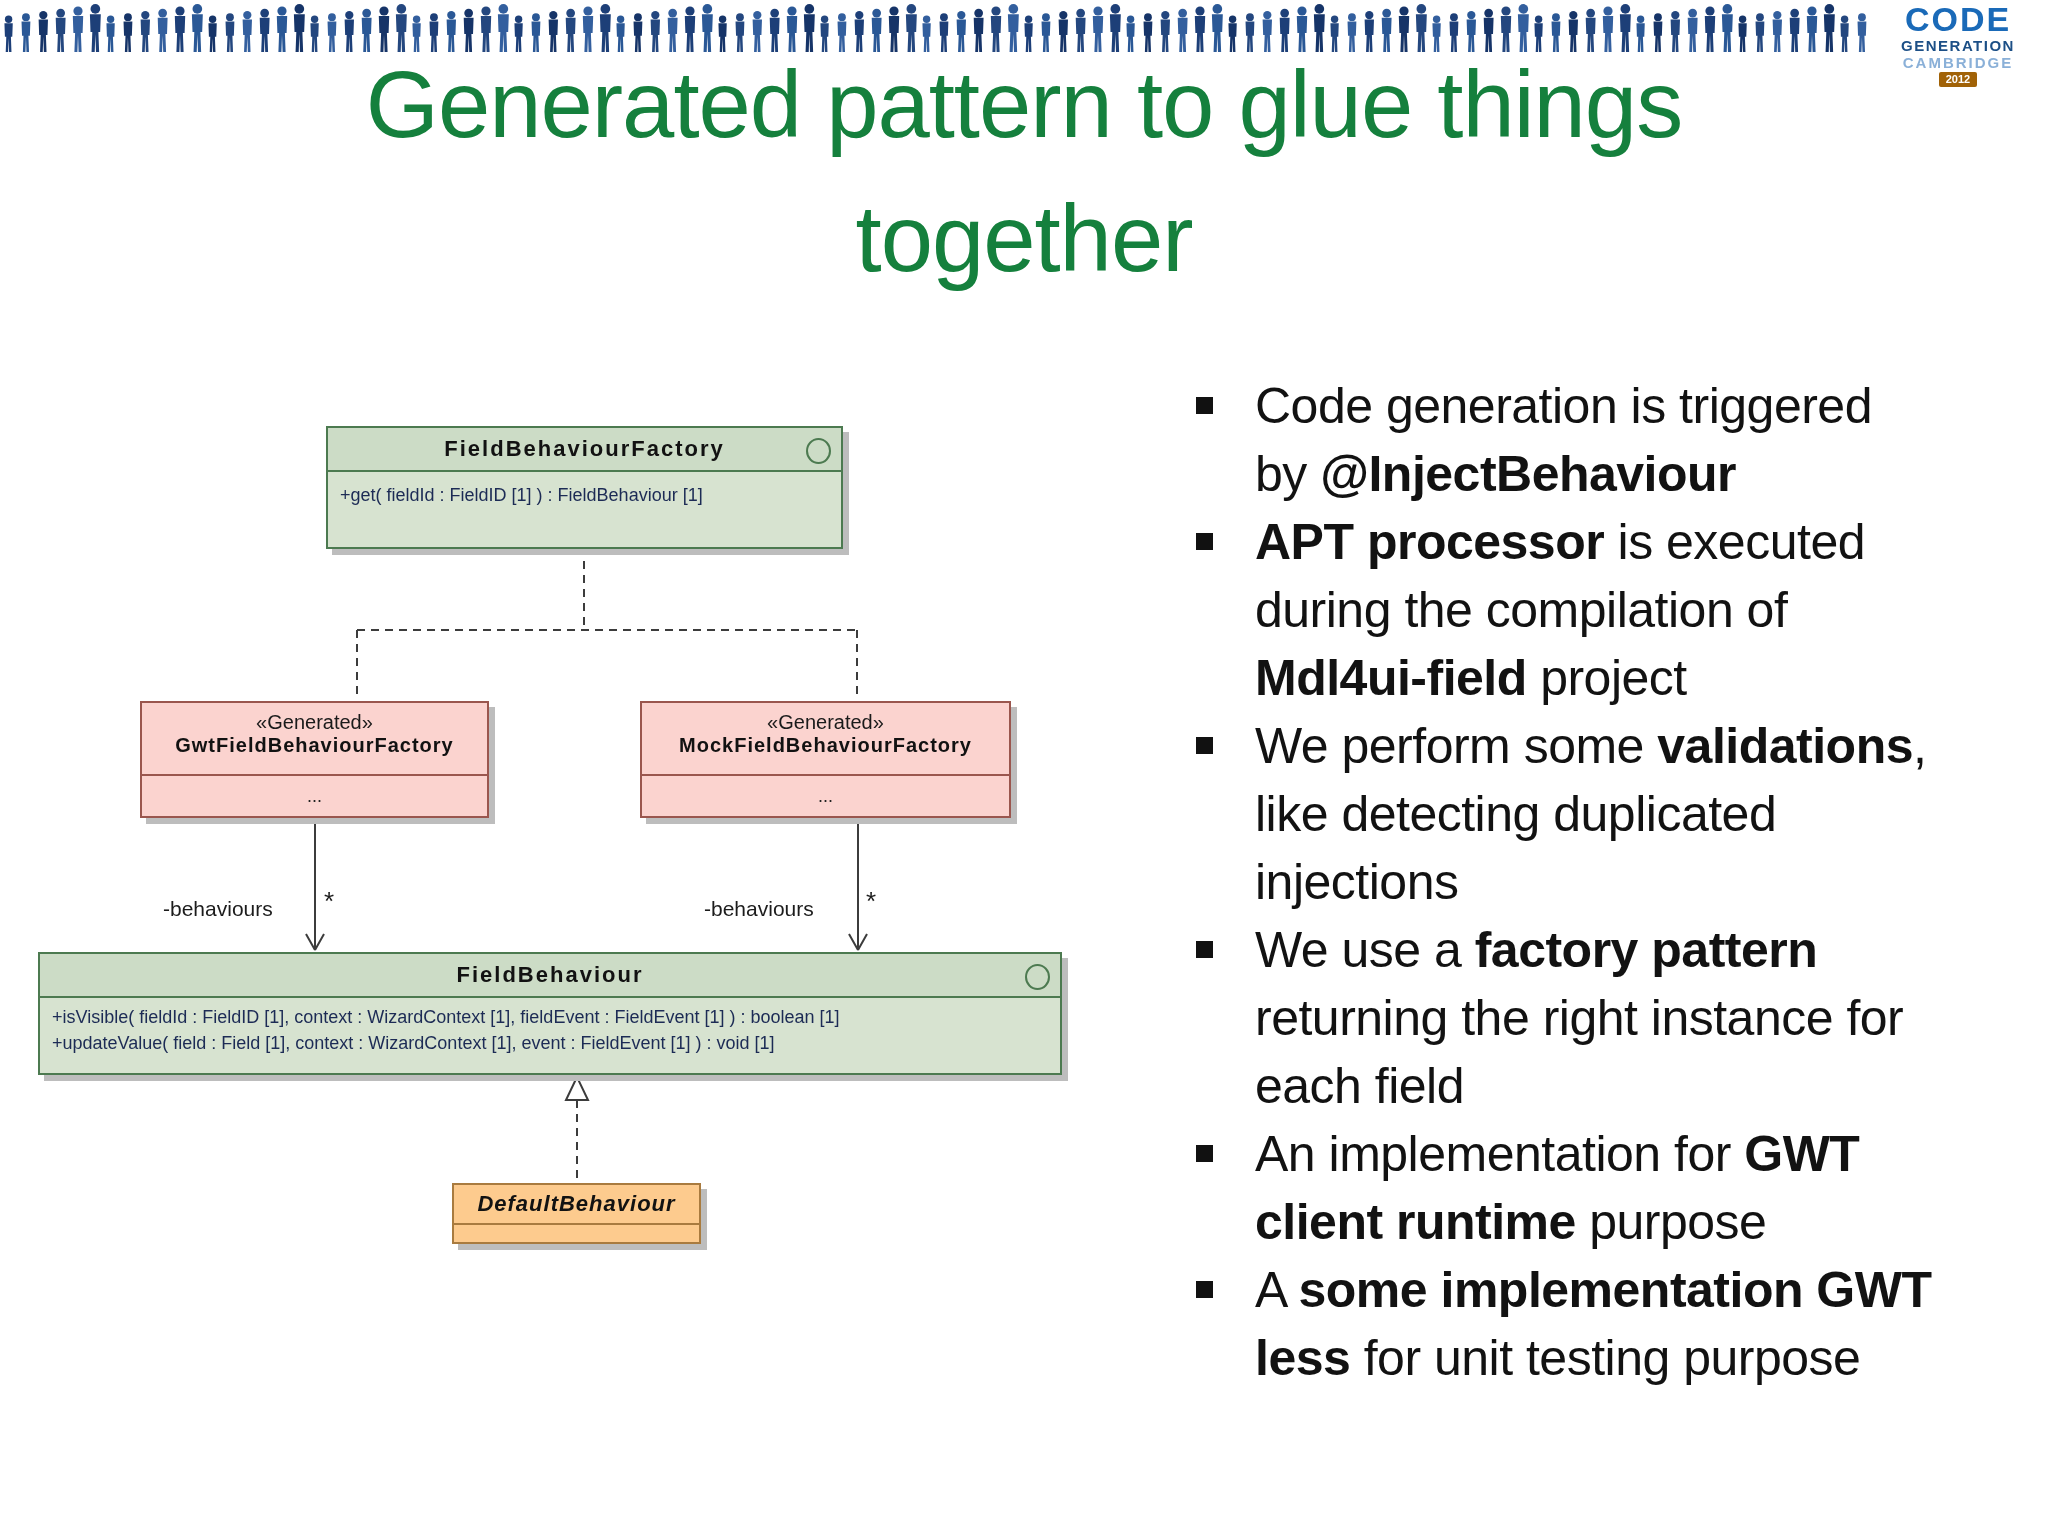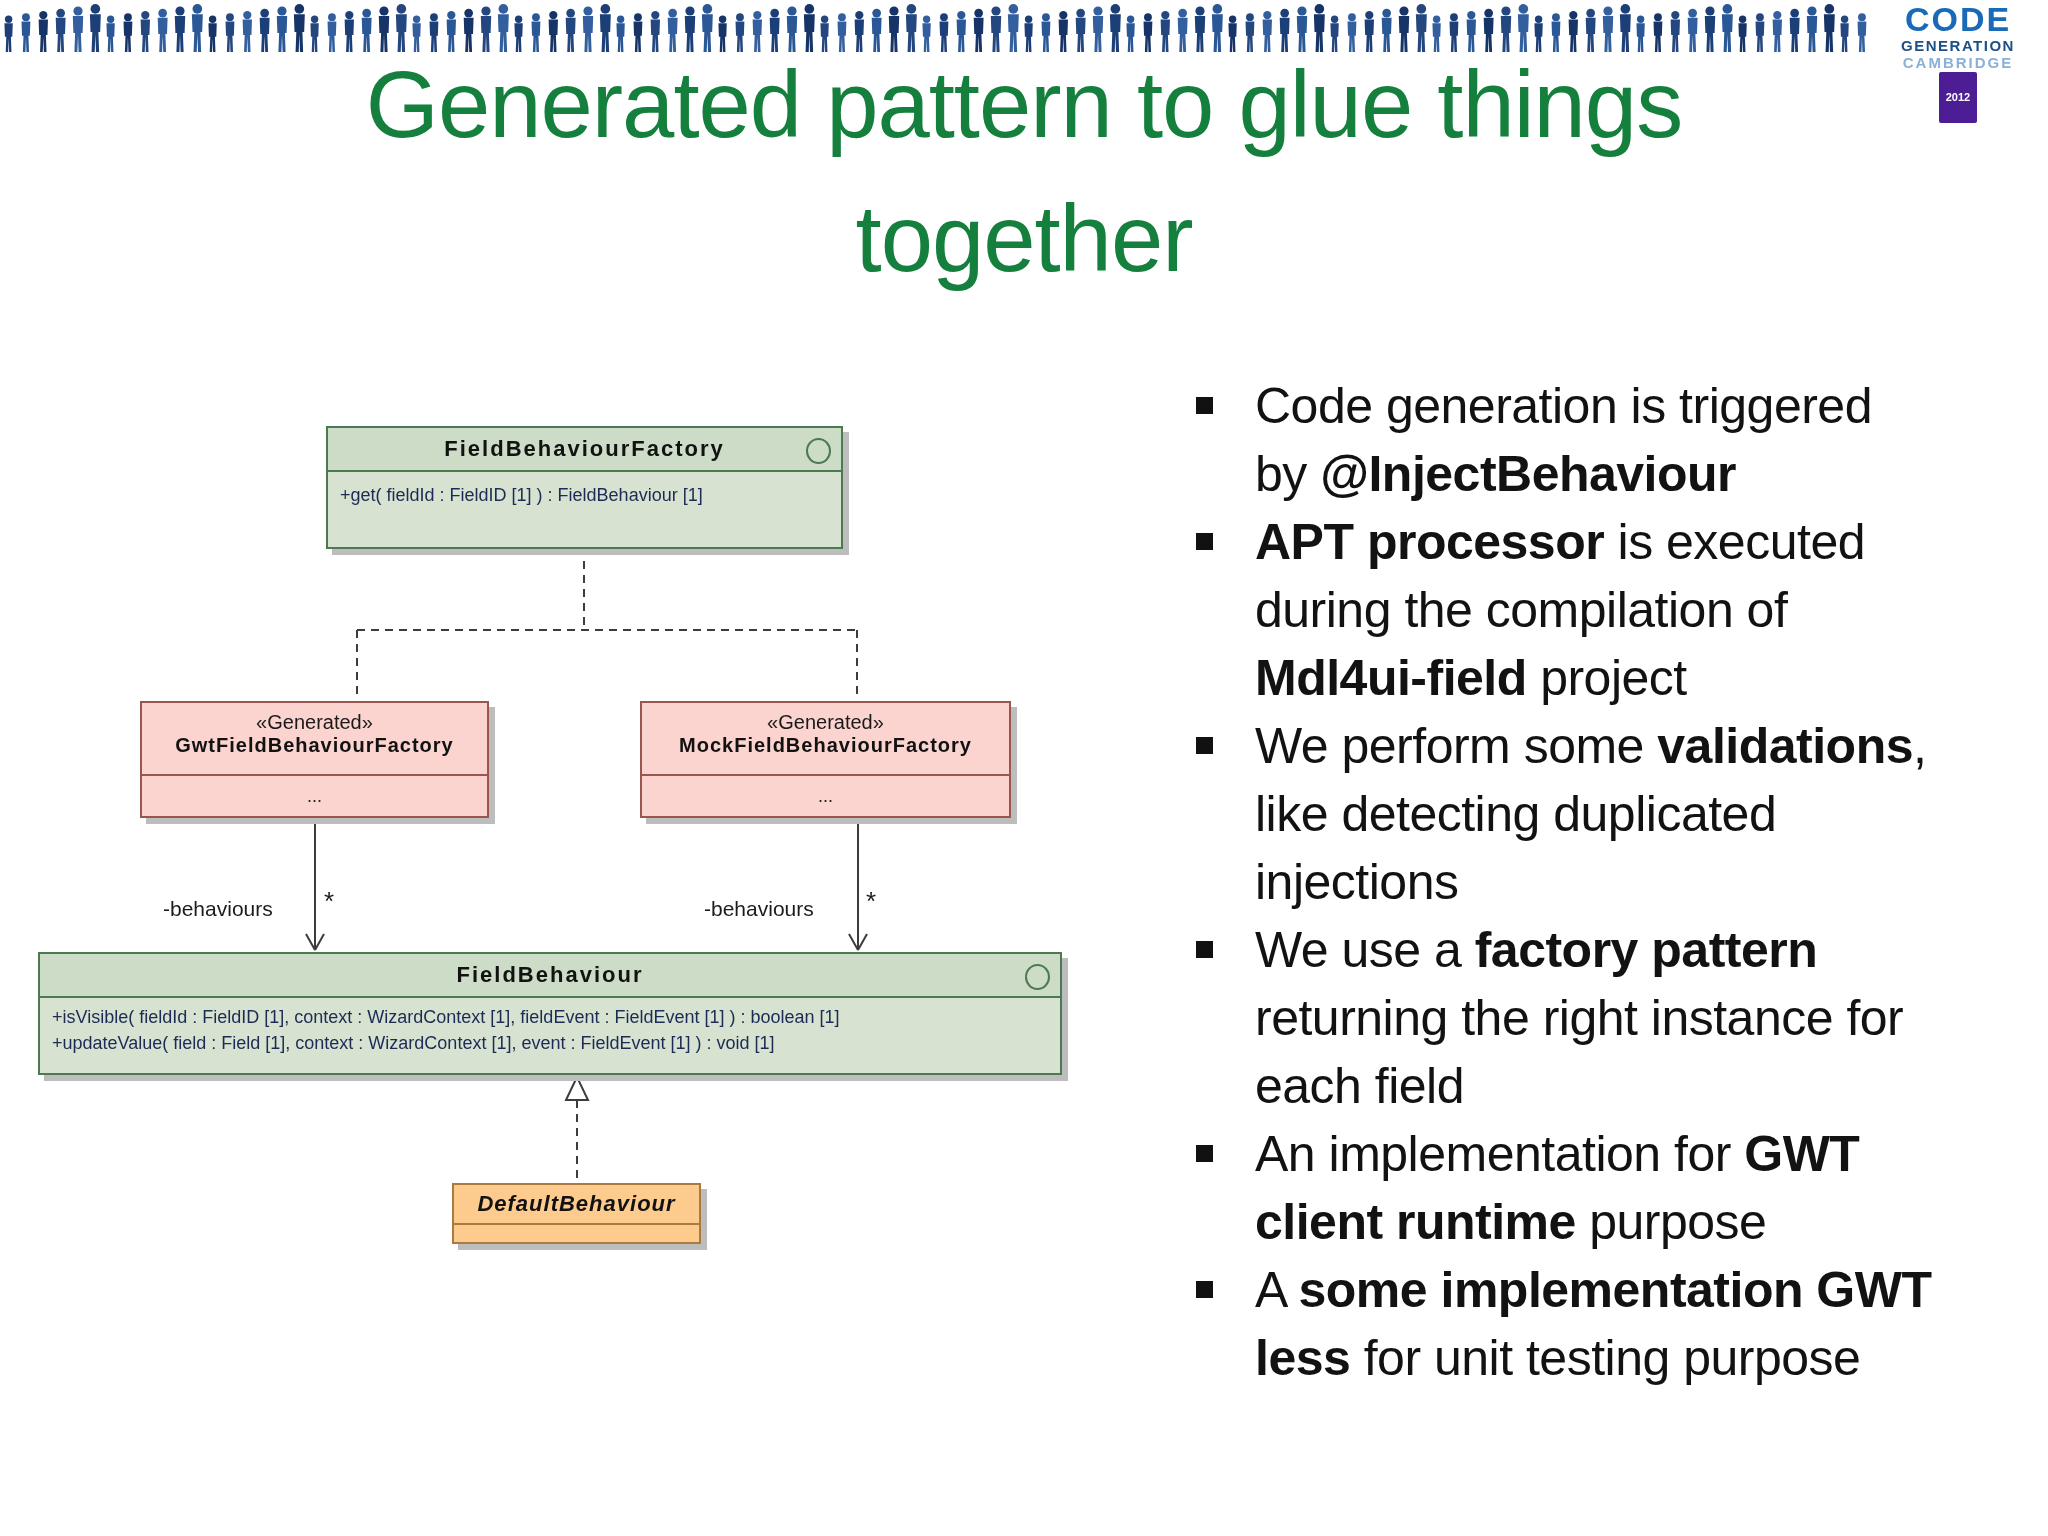--- a/index.html
+++ b/index.html
@@ -6,21 +6,21 @@
   body{width:2048px;height:1536px;position:relative;overflow:hidden;
        font-family:"Liberation Sans","DejaVu Sans",sans-serif;color:#111;}
 
   
   .crowd-strip{position:absolute;left:0;top:0;width:1872px;height:54px;}
   .logo{position:absolute;right:4px;top:2px;width:172px;text-align:center;line-height:1;}
   .logo .l1{font-size:34px;font-weight:800;letter-spacing:2px;color:#1a6ab8;}
   .logo .l2{font-size:15px;font-weight:700;letter-spacing:1.5px;color:#1c4f86;margin-top:2px;}
   .logo .l3{font-size:15px;font-weight:700;letter-spacing:2px;color:#8ab0d8;margin-top:2px;}
   .logo .l4{display:inline-block;font-size:11px;font-weight:700;color:#ffffff;
-            background:#4c1d95;padding:20px 7px;margin-top:2px;border-radius:2px;}
+            background:#a16207;padding:2px 7px;margin-top:2px;border-radius:2px;}
 
   
   .title{position:absolute;left:0;top:38px;width:100%;text-align:center;
          font-size:94px;line-height:134px;font-weight:400;color:#15803d;letter-spacing:-1px;}
 
   
   .uml-box{position:absolute;box-sizing:border-box;border:2px solid;
            box-shadow:6px 6px 0 #bdbdbd;}
   .green{background:#d7e3d0;border-color:#4c7a50;}
   .green .head{background:#ccdcc6;border-bottom:2px solid #4c7a50;}

